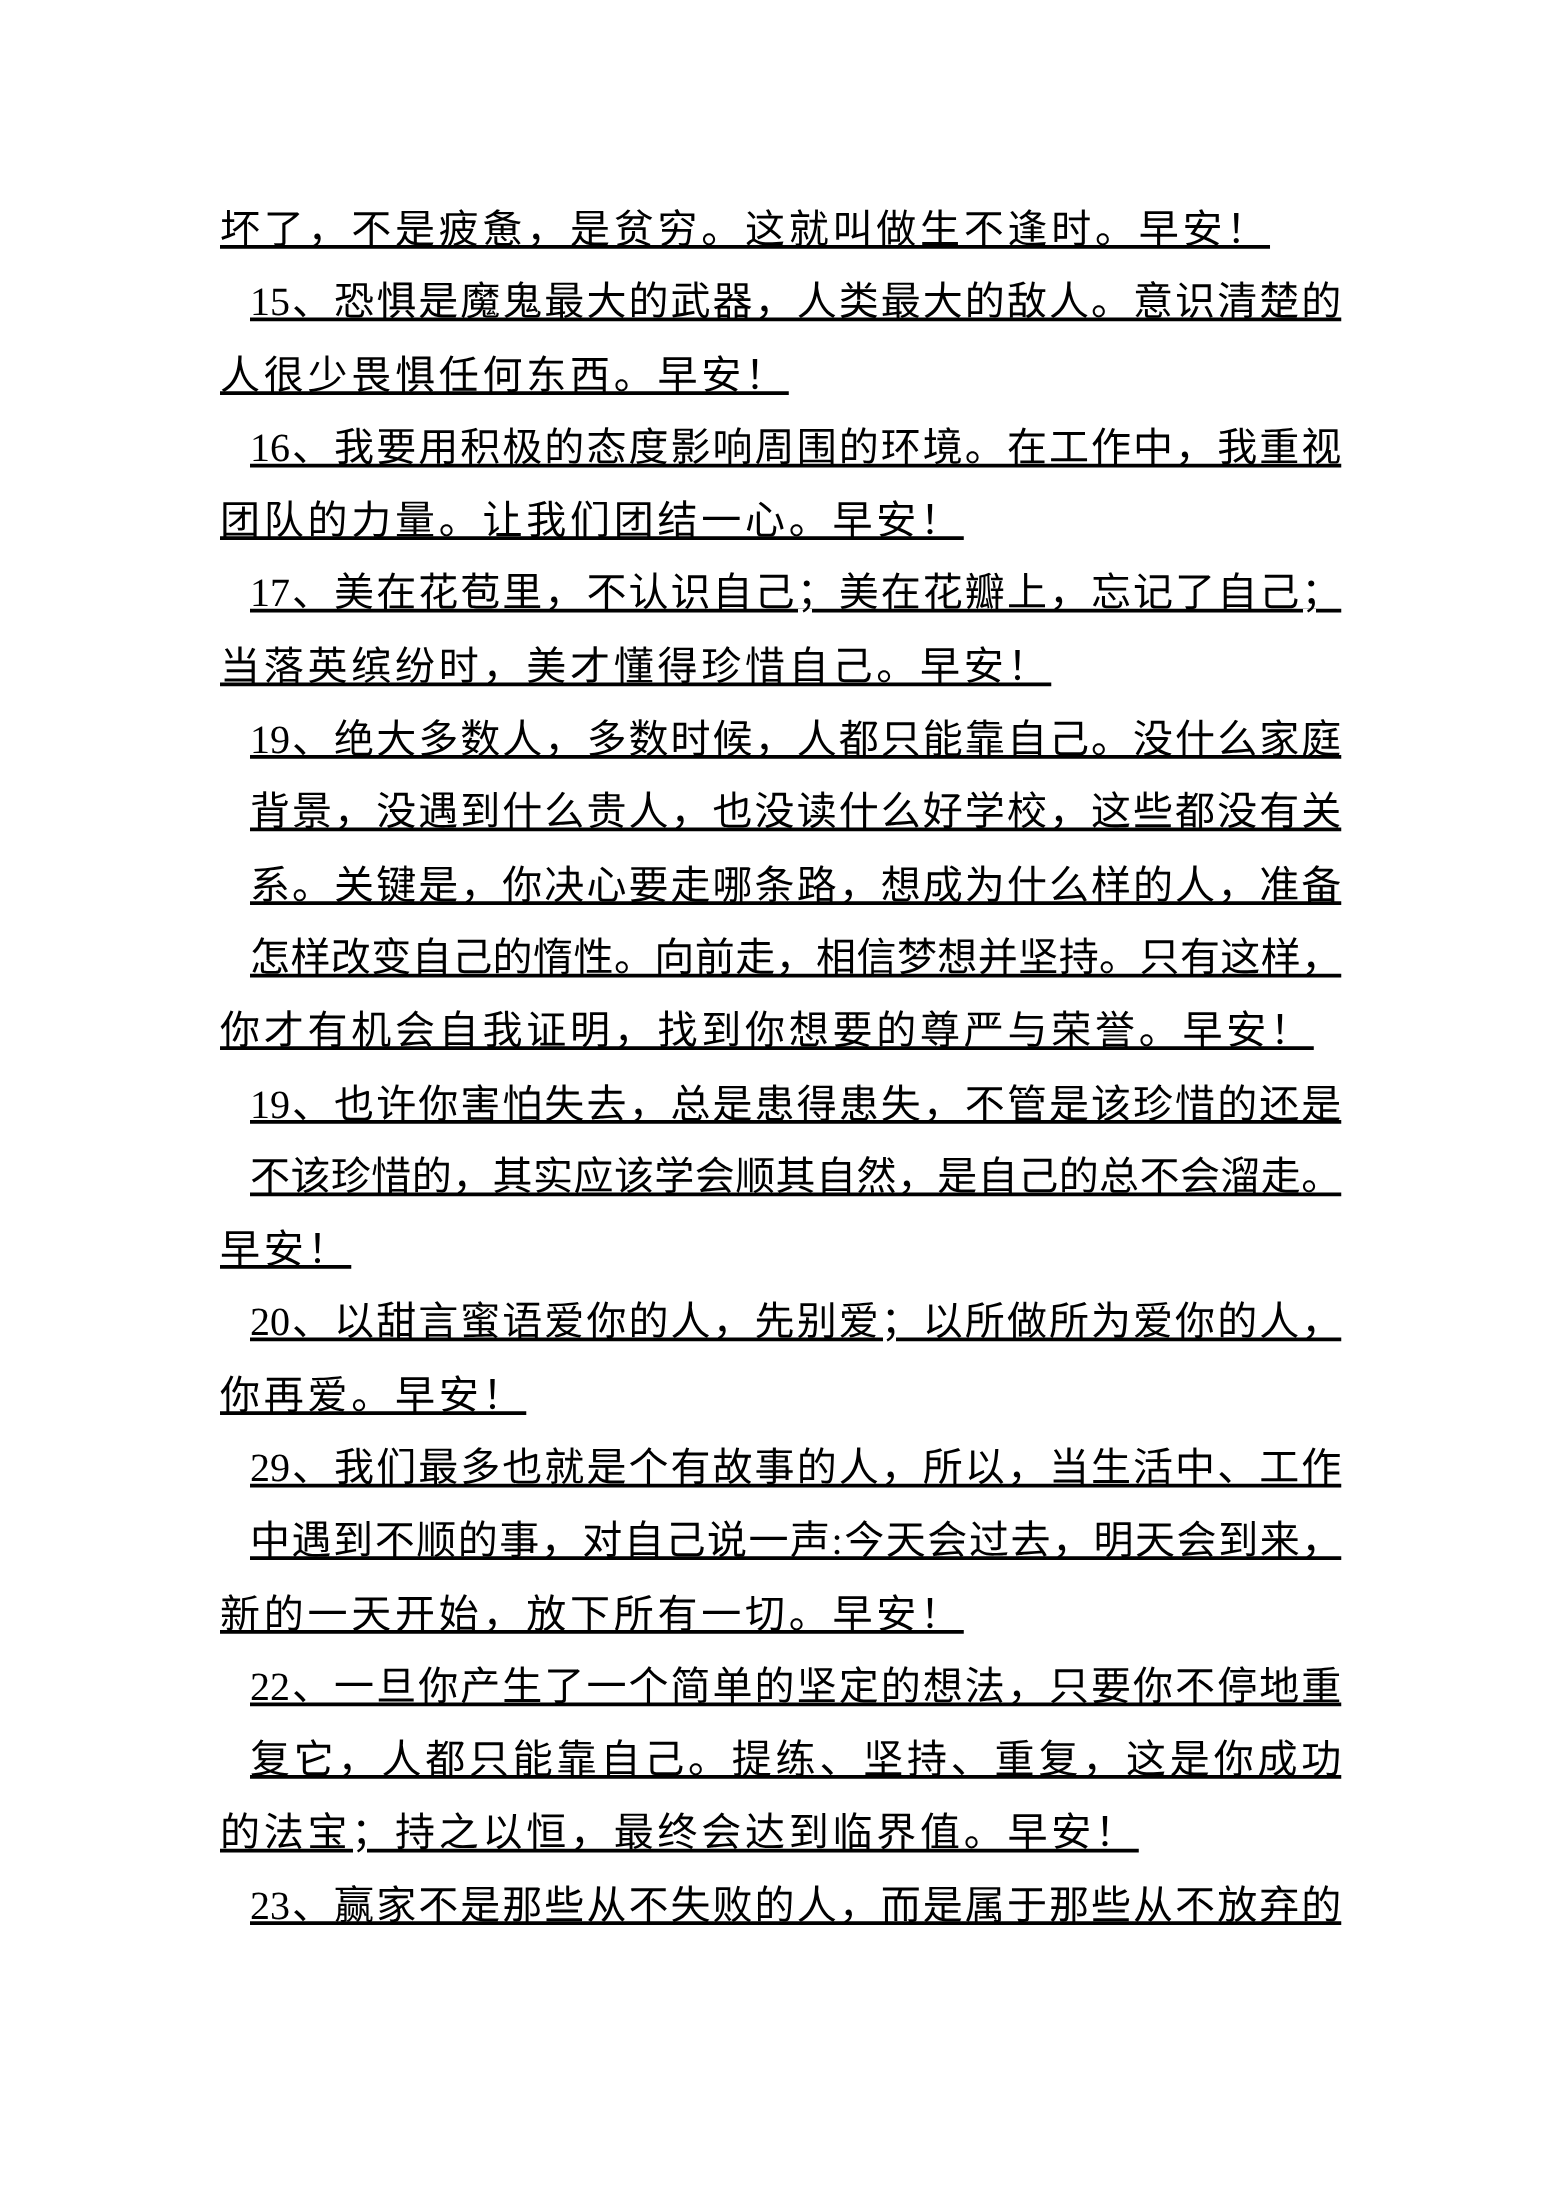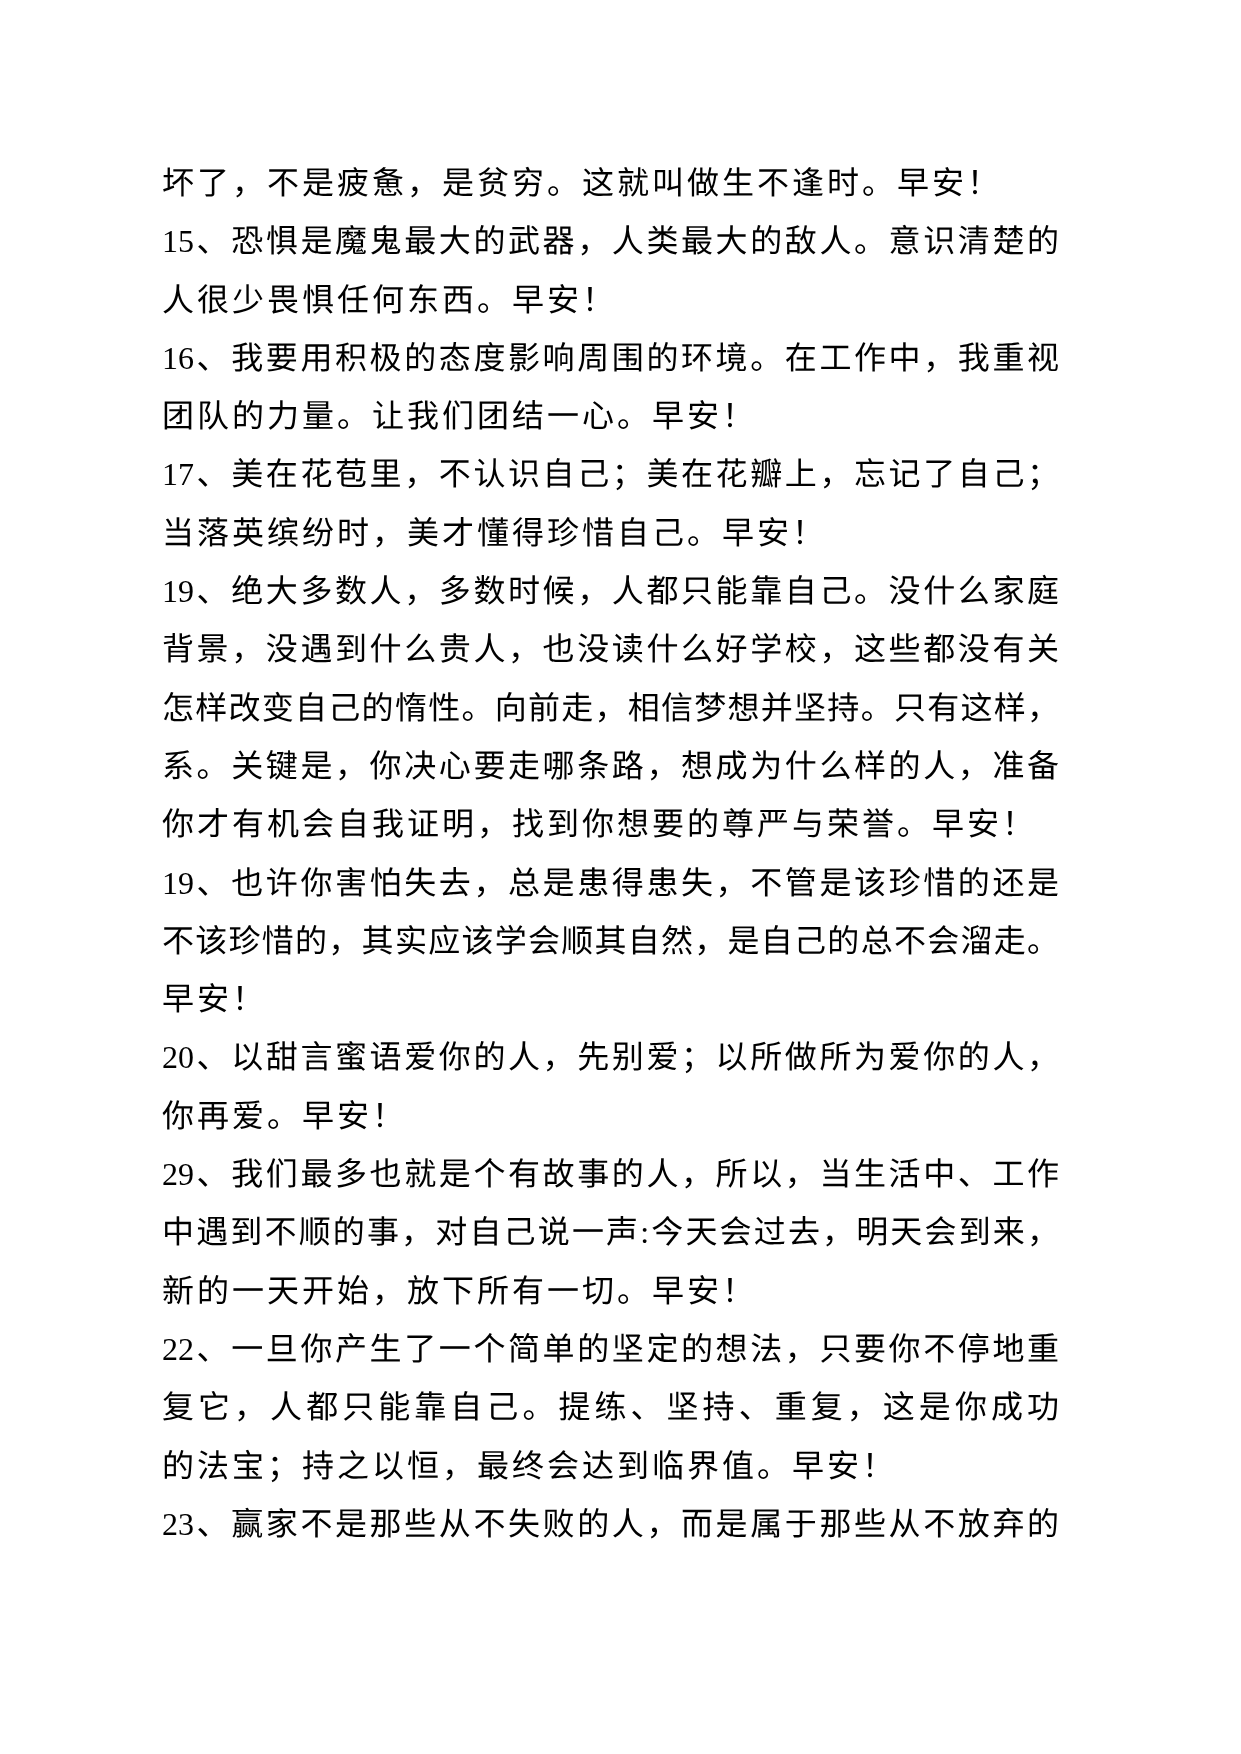--- a/index.html
+++ b/index.html
@@ -17,38 +17,40 @@
     position: absolute;
     left: 0;
     top: 0;
     width: 1241px;
     height: 1754px;
     background: #ffffff;
     overflow: hidden;
   }
   .content {
     position: absolute;
-    left: 162px;
+    left: 176px;
     top: 154px;
     width: 897px;
     color: #000000;
     font-size: 32px;
     line-height: 58.3px;
     font-weight: 400;
+    text-decoration: underline;
   }
   .line {
     white-space: nowrap;
     height: 58.3px;
   }
   
   .jl {
     white-space: normal;
     text-align: justify;
     text-align-last: justify;
     text-justify: inter-character;
+    margin-left: 24px;
   }
   
   .pl {
     text-align: left;
     text-align-last: left;
     letter-spacing: 3px;
   }
 </style>
 </head>
 <body>
@@ -57,22 +59,22 @@
   <div class="content">
     <div class="line pl">坏了，不是疲惫，是贫穷。这就叫做生不逢时。早安！</div>
     <div class="line jl">15、恐惧是魔鬼最大的武器，人类最大的敌人。意识清楚的</div>
     <div class="line pl">人很少畏惧任何东西。早安！</div>
     <div class="line jl">16、我要用积极的态度影响周围的环境。在工作中，我重视</div>
     <div class="line pl">团队的力量。让我们团结一心。早安！</div>
     <div class="line jl">17、美在花苞里，不认识自己；美在花瓣上，忘记了自己；</div>
     <div class="line pl">当落英缤纷时，美才懂得珍惜自己。早安！</div>
     <div class="line jl">19、绝大多数人，多数时候，人都只能靠自己。没什么家庭</div>
     <div class="line jl">背景，没遇到什么贵人，也没读什么好学校，这些都没有关</div>
+    <div class="line jl">系。关键是，你决心要走哪条路，想成为什么样的人，准备</div>
     <div class="line jl">怎样改变自己的惰性。向前走，相信梦想并坚持。只有这样，</div>
-    <div class="line jl">系。关键是，你决心要走哪条路，想成为什么样的人，准备</div>
     <div class="line pl">你才有机会自我证明，找到你想要的尊严与荣誉。早安！</div>
     <div class="line jl">19、也许你害怕失去，总是患得患失，不管是该珍惜的还是</div>
     <div class="line jl">不该珍惜的，其实应该学会顺其自然，是自己的总不会溜走。</div>
     <div class="line pl">早安！</div>
     <div class="line jl">20、以甜言蜜语爱你的人，先别爱；以所做所为爱你的人，</div>
     <div class="line pl">你再爱。早安！</div>
     <div class="line jl">29、我们最多也就是个有故事的人，所以，当生活中、工作</div>
     <div class="line jl">中遇到不顺的事，对自己说一声:今天会过去，明天会到来，</div>
     <div class="line pl">新的一天开始，放下所有一切。早安！</div>
     <div class="line jl">22、一旦你产生了一个简单的坚定的想法，只要你不停地重</div>

